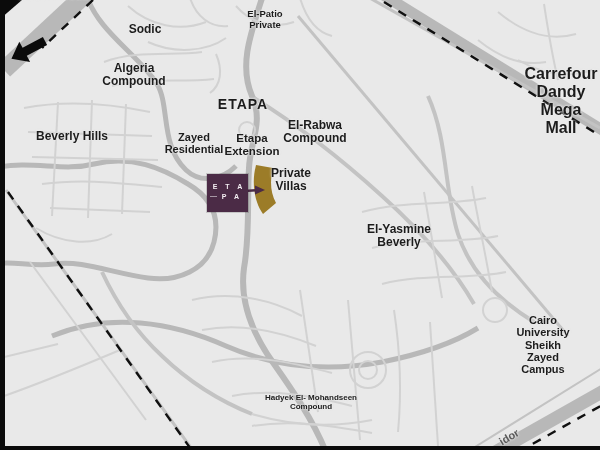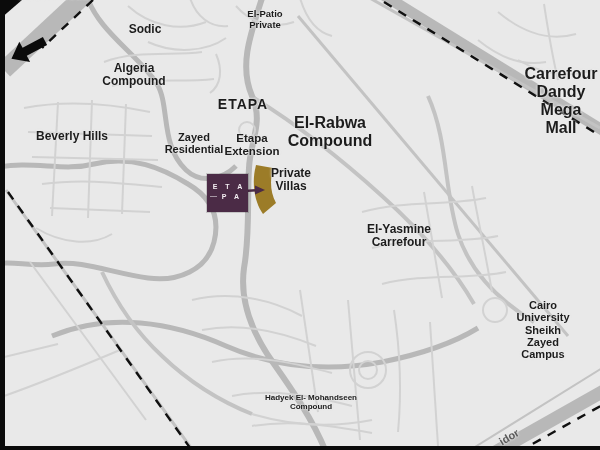--- a/index.html
+++ b/index.html
@@ -136,29 +136,29 @@
   <div class="lbl" style="left:265px;top:20px;font-size:9.5px">El-Patio
 Private</div>
   <div class="lbl" style="left:134px;top:75px;font-size:12px">Algeria
 Compound</div>
   <div class="lbl" style="left:243px;top:105px;font-size:14px;letter-spacing:1px">ETAPA</div>
   <div class="lbl" style="left:72px;top:137px;font-size:12px">Beverly Hills</div>
   <div class="lbl" style="left:194px;top:143px;font-size:11px">Zayed
 Residential</div>
   <div class="lbl" style="left:252px;top:145px;font-size:11.5px">Etapa
 Extension</div>
-  <div class="lbl" style="left:330px;top:132px;font-size:16px">El-Rabwa
+  <div class="lbl" style="left:315px;top:132px;font-size:12px">El-Rabwa
 Compound</div>
   <div class="lbl" style="left:291px;top:180px;font-size:12px">Private
 Villas</div>
   <div class="lbl" style="left:561px;top:101px;font-size:16px">Carrefour Dandy
 Mega Mall</div>
   <div class="lbl" style="left:399px;top:236px;font-size:12px">El-Yasmine
-Carrefour</div>
-  <div class="lbl" style="left:543px;top:330px;font-size:11px">Cairo University
+Beverly</div>
+  <div class="lbl" style="left:543px;top:345px;font-size:11px">Cairo University
 Sheikh Zayed Campus</div>
   <div class="lbl" style="left:311px;top:403px;font-size:8px">Hadyek El- Mohandseen
 Compound</div>
   <div class="lbl lbl-corridor" style="left:509px;top:437px;font-size:11px;transform:translate(-50%,-50%) rotate(-31deg)">idor</div>
 
   <div class="logo">
     <div class="logo-l1">E T A</div>
     <div class="logo-row">
       <span class="logo-mark"></span>
       <div class="logo-l2">P A</div>

